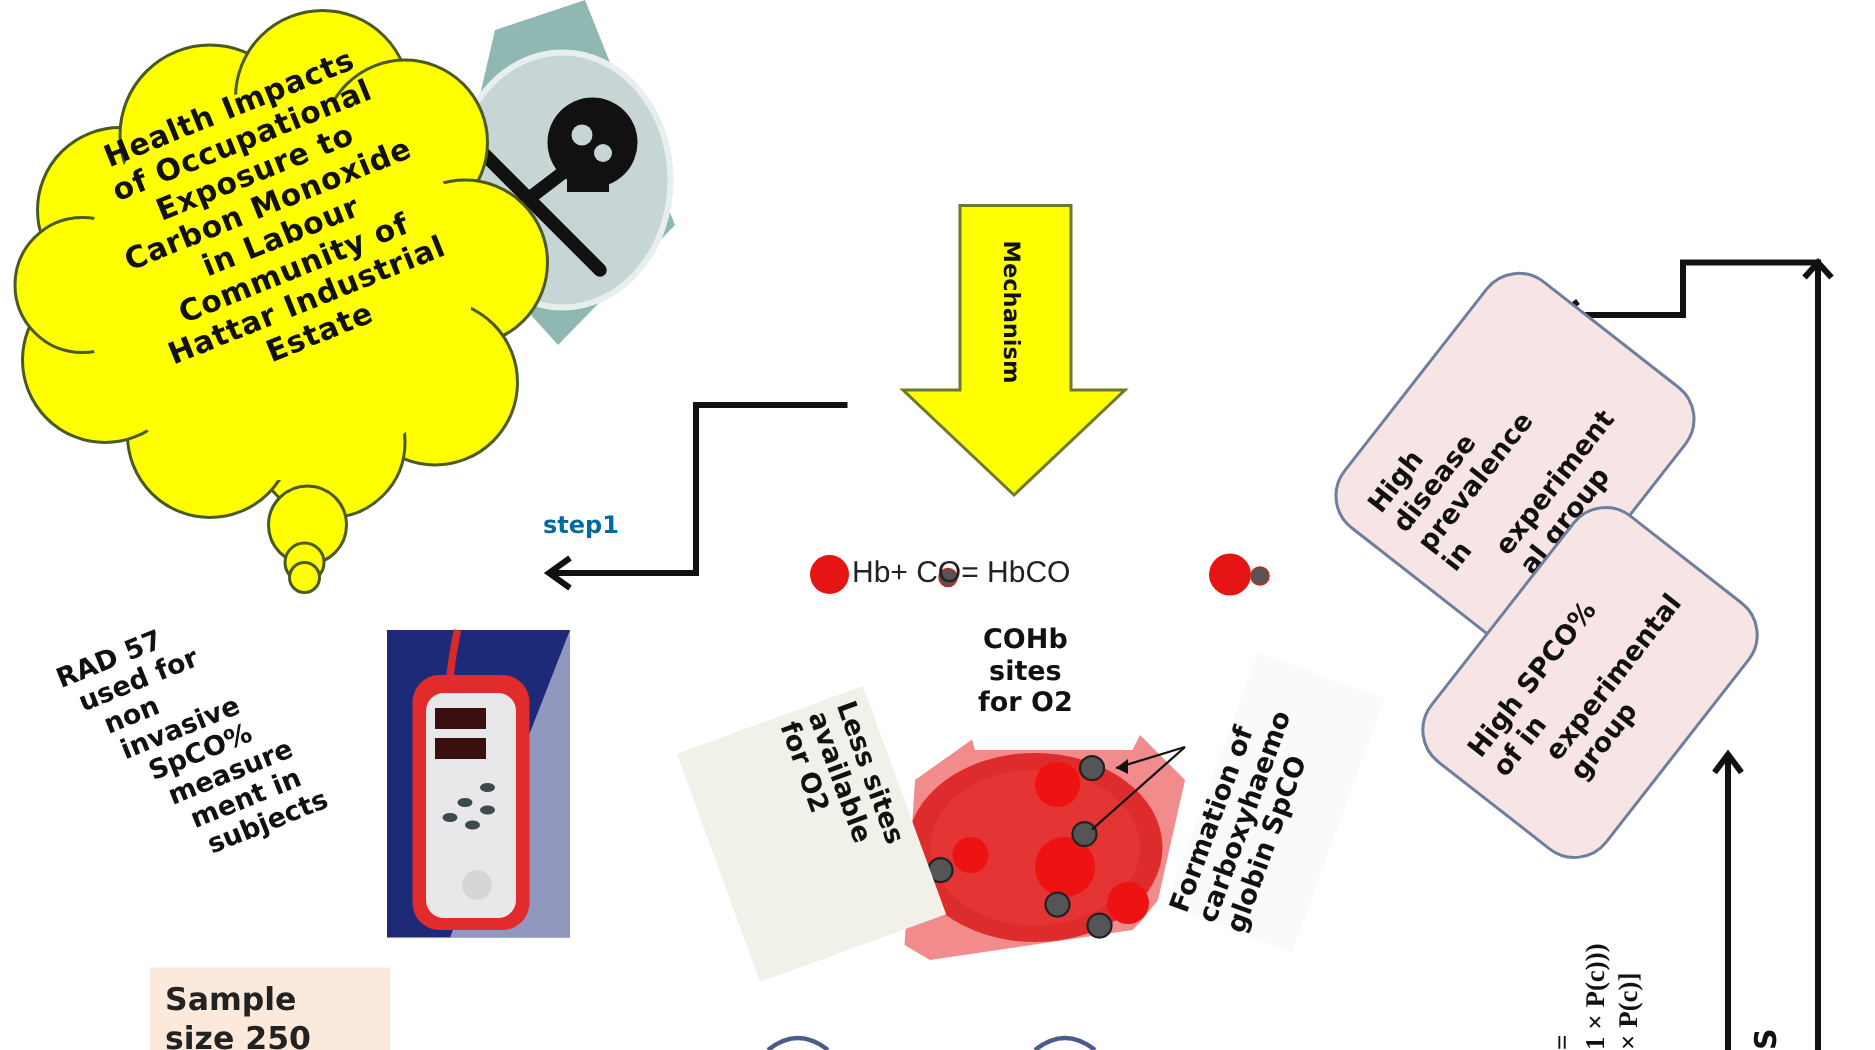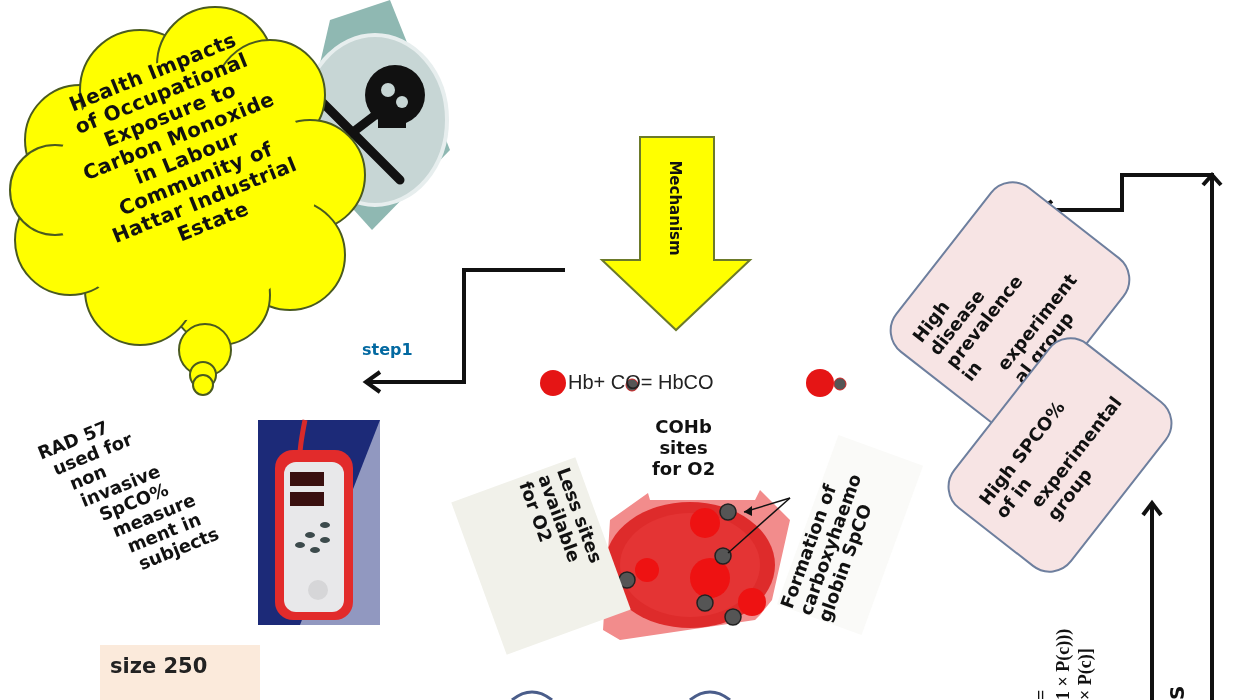--- a/index.html
+++ b/index.html
@@ -234,20 +234,21 @@
   <div style="padding-left:8px">used for</div>
   <div style="padding-left:18px">non</div>
   <div style="padding-left:22px">invasive</div>
   <div style="padding-left:34px">SpCO%</div>
   <div style="padding-left:40px">measure</div>
   <div style="padding-left:48px">ment in</div>
   <div style="padding-left:52px">subjects</div>
 </div>
 
 <div class="abs sample-box">
+  <div>Sample</div>
   <div>size 250</div>
 </div>
 
 <div class="abs pink-box box1">
   <div class="box-text">
     <div>High</div>
     <div>disease</div>
     <div>prevalence</div>
     <div>in</div>
     <div style="padding-left:30px">experiment</div>

